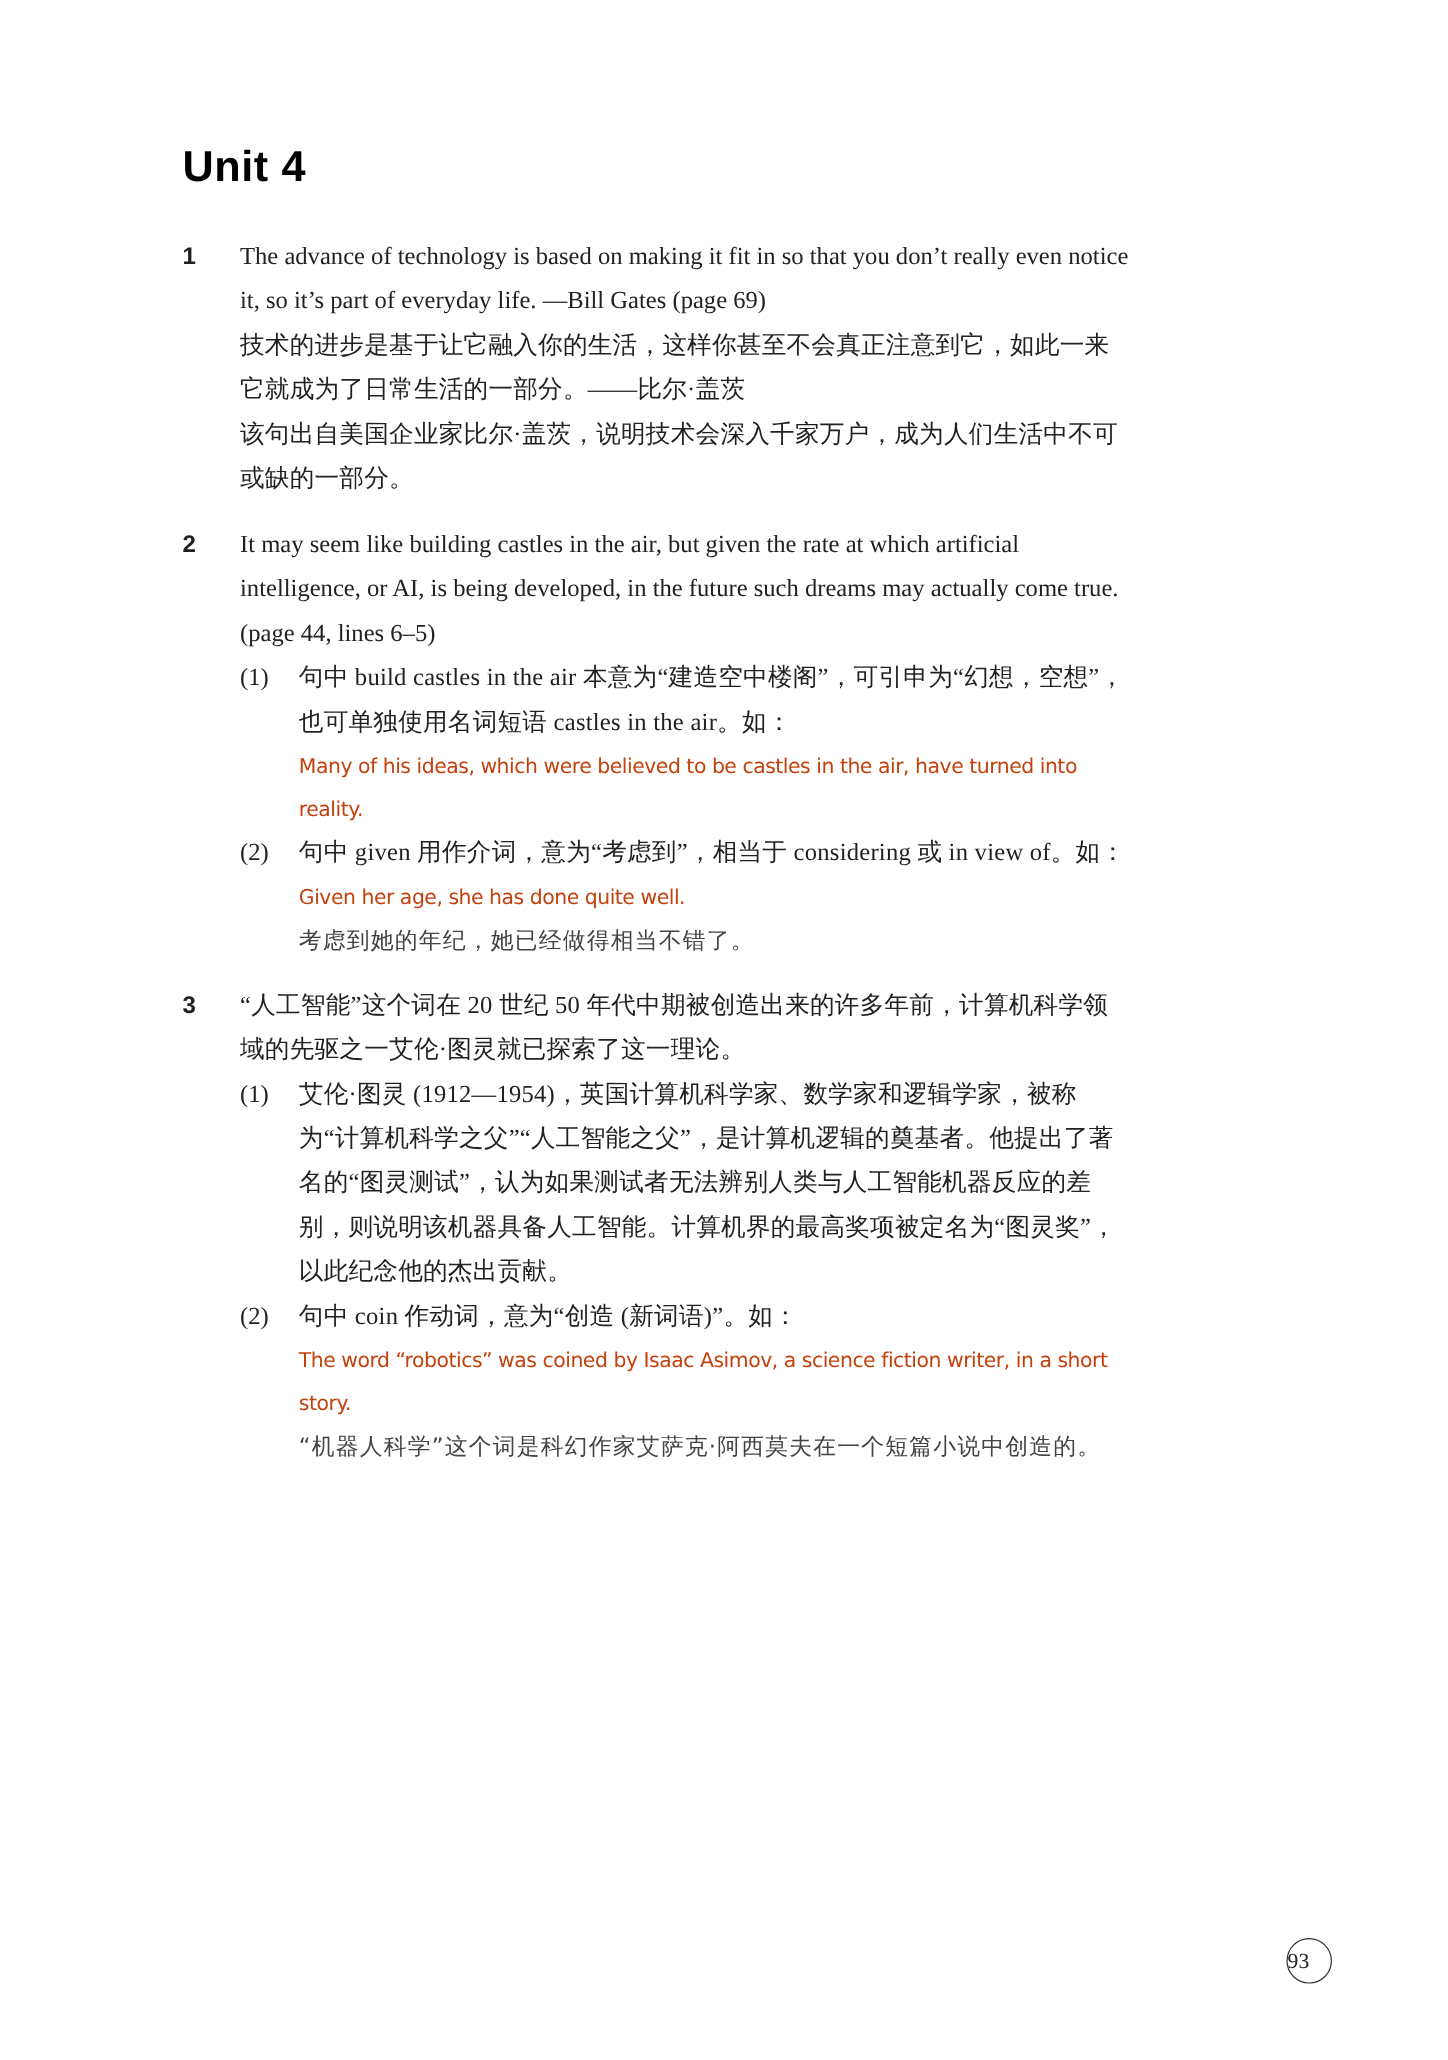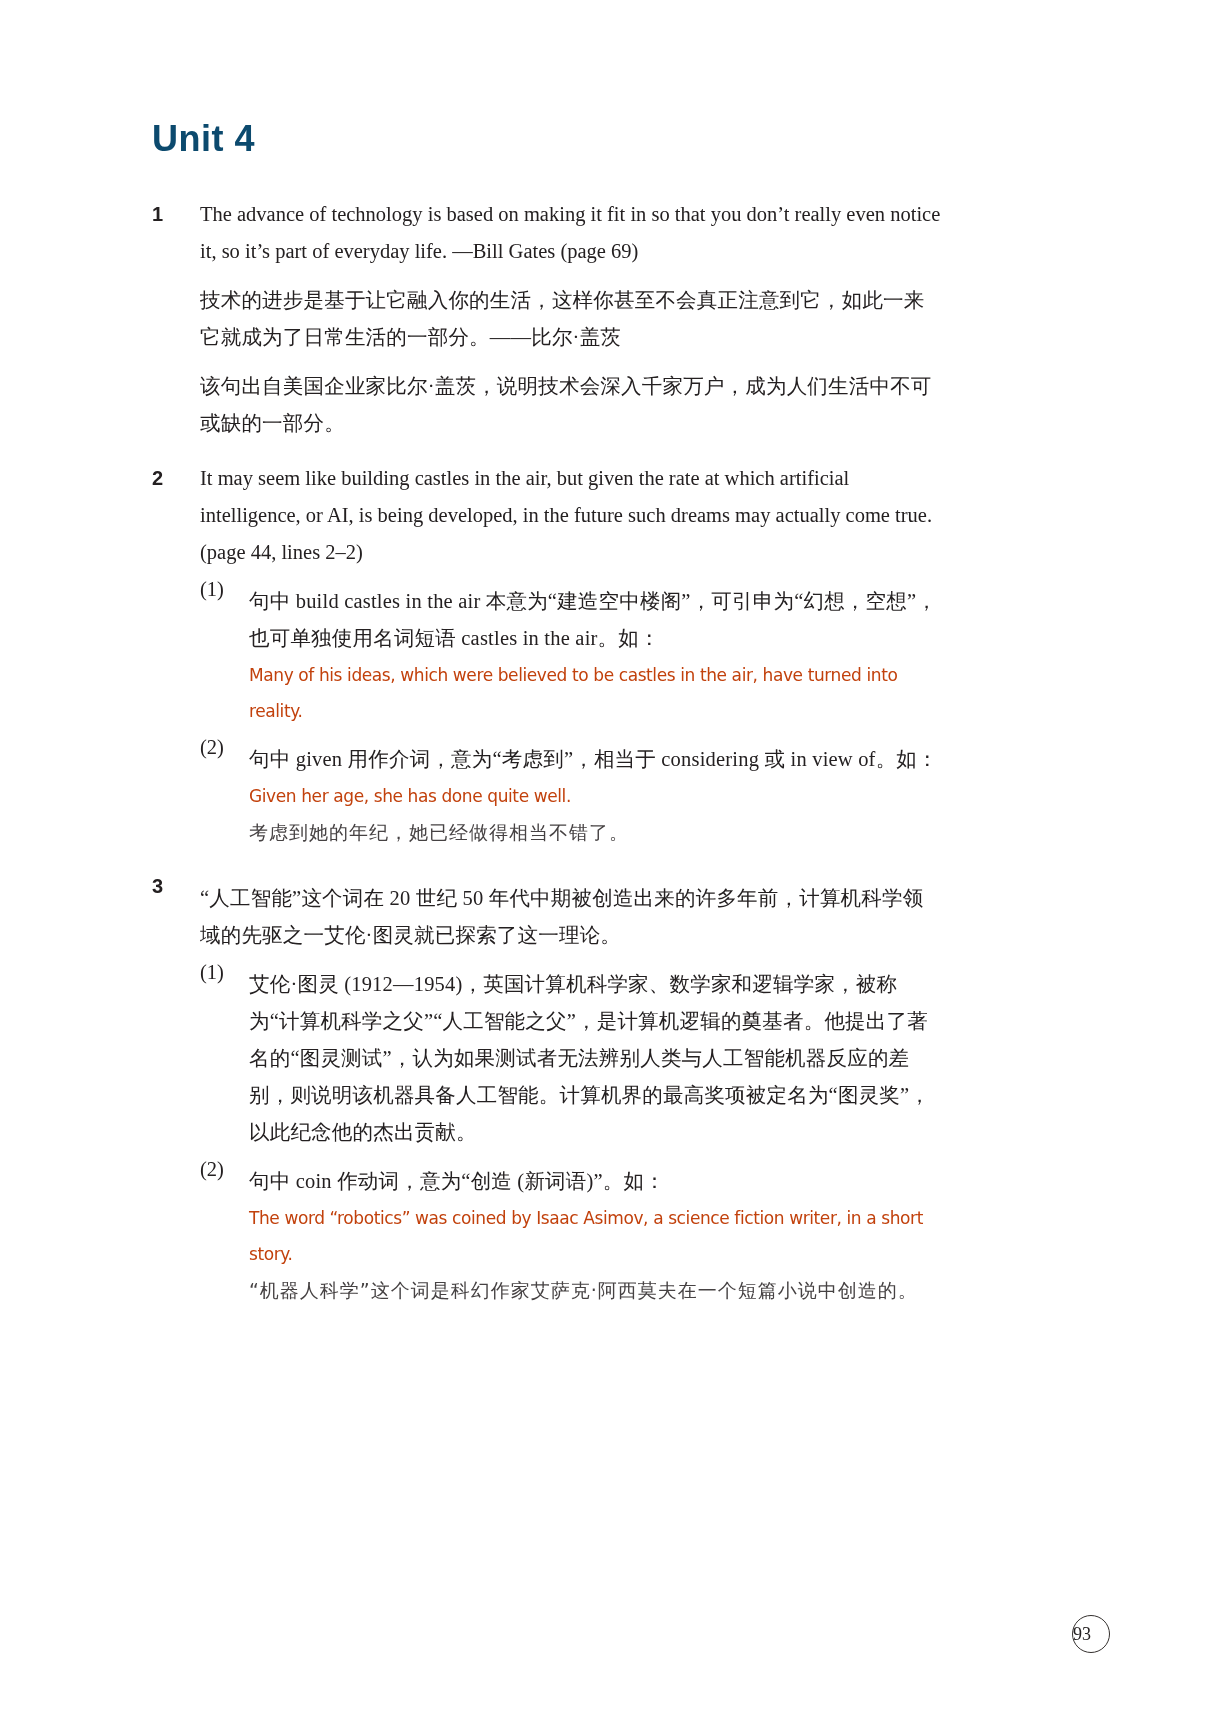--- a/index.html
+++ b/index.html
@@ -17,42 +17,42 @@
     position: absolute;
     left: 152px;
     top: 118px;
     width: 790px;
   }
   .unit-title {
     font-family: "Liberation Sans", sans-serif;
     font-weight: 700;
     font-size: 36px;
     letter-spacing: 0.5px;
-    color: #0c4a6e;
+    color: #000000;
     margin-bottom: 36px;
   }
   .item {
     display: flex;
     margin-bottom: 18px;
   }
   .item-num {
     flex: 0 0 48px;
     font-family: "Liberation Sans", sans-serif;
     font-weight: 700;
     font-size: 20px;
     line-height: 37px;
     color: #242021;
   }
   .item-body { flex: 1 1 auto; min-width: 0; }
   .para {
     font-size: 20.5px;
     line-height: 37px;
     text-align: left;
   }
-  .para.zh { letter-spacing: 0.2px; margin-top: 12px; }
+  .para.zh { letter-spacing: 0.2px; }
   .subitem {
     display: flex;
     margin-top: 0;
   }
   .sub-label {
     flex: 0 0 49px;
     font-size: 20.5px;
     line-height: 37px;
     color: #242021;
   }
@@ -101,21 +101,21 @@
       <div class="item-body">
         <p class="para en">The advance of technology is based on making it fit in so that you don’t really even notice it, so it’s part of everyday life. —Bill Gates (page 69)</p>
         <p class="para zh">技术的进步是基于让它融入你的生活，这样你甚至不会真正注意到它，如此一来它就成为了日常生活的一部分。——比尔·盖茨</p>
         <p class="para zh">该句出自美国企业家比尔·盖茨，说明技术会深入千家万户，成为人们生活中不可或缺的一部分。</p>
       </div>
     </section>
 
     <section class="item">
       <div class="item-num">2</div>
       <div class="item-body">
-        <p class="para en">It may seem like building castles in the air, but given the rate at which artificial intelligence, or AI, is being developed, in the future such dreams may actually come true. (page 44, lines 2–2)</p>
+        <p class="para en">It may seem like building castles in the air, but given the rate at which artificial intelligence, or AI, is being developed, in the future such dreams may actually come true. (page 44, lines 6–5)</p>
 
         <div class="subitem">
           <div class="sub-label">(1)</div>
           <div class="sub-body">
             <p class="para zh">句中 build castles in the air 本意为“建造空中楼阁”，可引申为“幻想，空想”，也可单独使用名词短语 castles in the air。如：</p>
             <p class="example-en">Many of his ideas, which were believed to be castles in the air, have turned into reality.</p>
           </div>
         </div>
 
         <div class="subitem">

